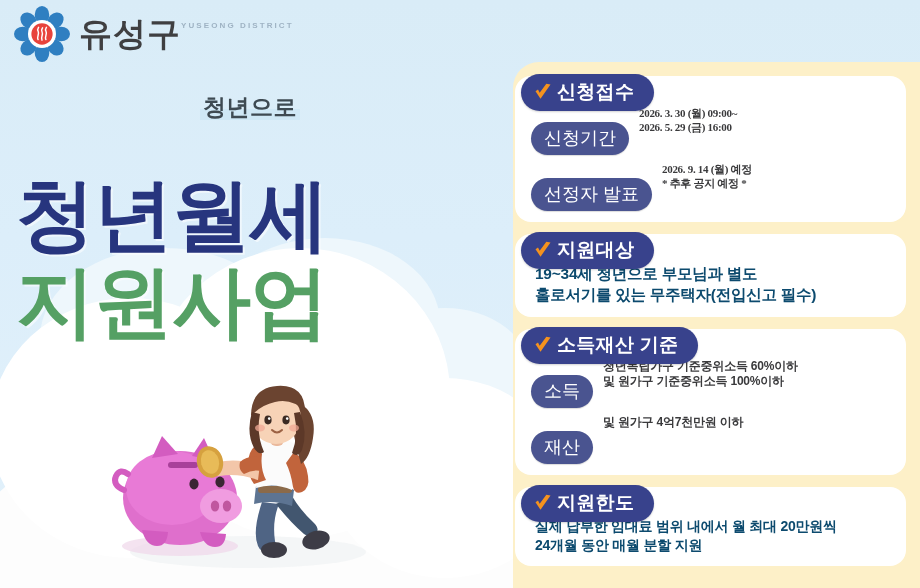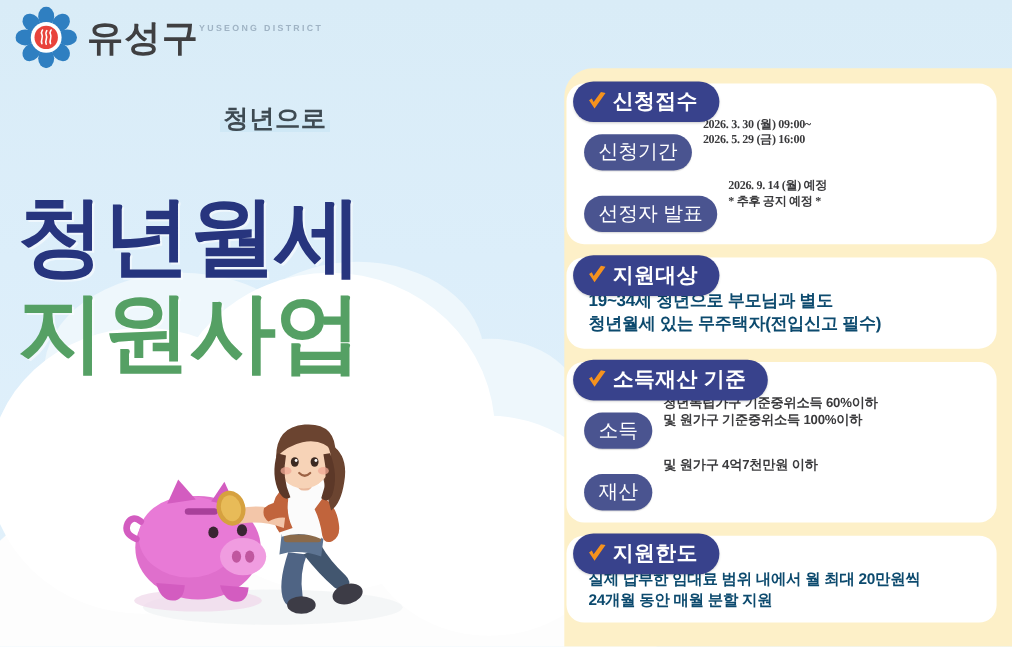--- a/index.html
+++ b/index.html
@@ -394,21 +394,21 @@
     <div class="section">
       <div class="section-head">
         <svg class="check-icon" viewBox="0 0 24 24">
           <path d="M3 11 L9 20 L21 3 L16 2 L8 13 L6 9 Z" fill="#f5921e"></path>
         </svg>
         <span>지원대상</span>
       </div>
       <div class="section-card">
         <div class="plain-body">
           <span class="line">19~34세 청년으로 부모님과 별도</span>
-          <span class="line">청년월세 있는 무주택자(전입신고 필수)</span>
+          <span class="line">홀로서기를 있는 무주택자(전입신고 필수)</span>
         </div>
       </div>
     </div>
 
     <div class="section">
       <div class="section-head">
         <svg class="check-icon" viewBox="0 0 24 24">
           <path d="M3 11 L9 20 L21 3 L16 2 L8 13 L6 9 Z" fill="#f5921e"></path>
         </svg>
         <span>소득재산 기준</span>

